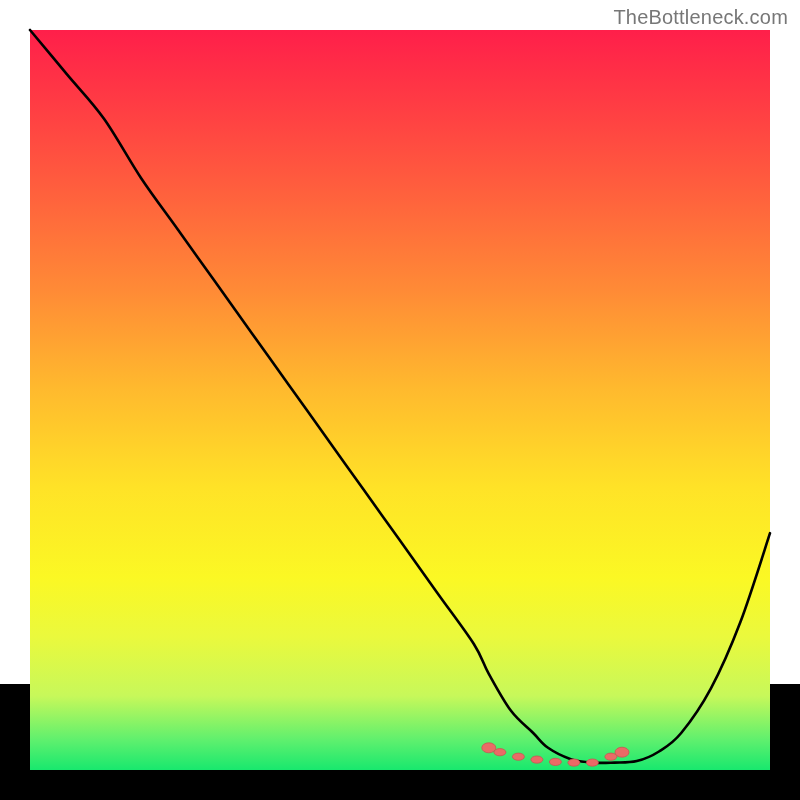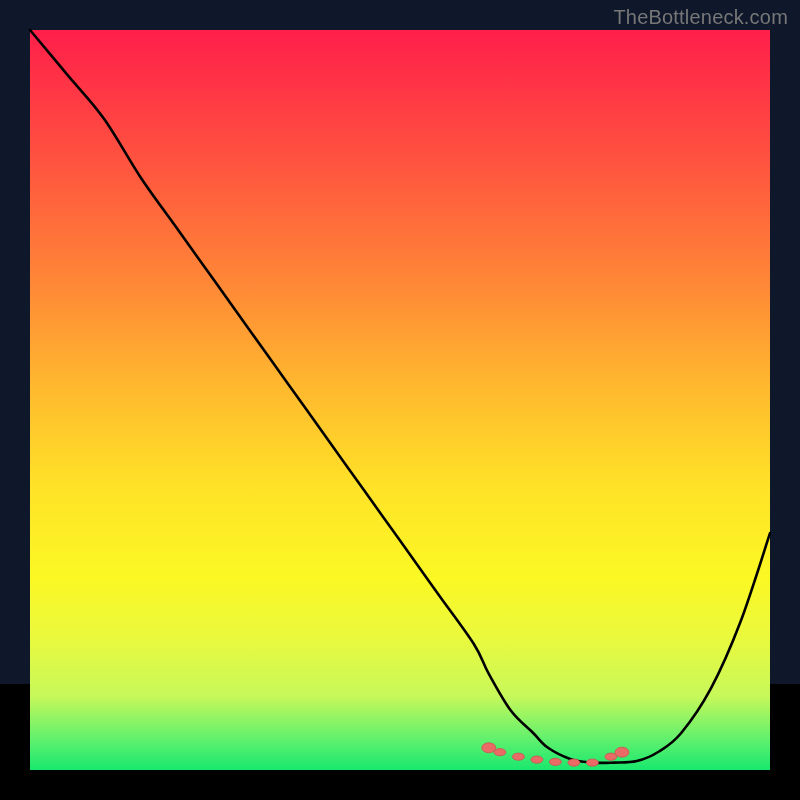--- a/index.html
+++ b/index.html
@@ -10,21 +10,21 @@
     background: #000;
     overflow: hidden;
     font-family: Arial, Helvetica, sans-serif;
   }
   .frame {
     position: absolute;
     left: 0;
     top: 0;
     width: 800px;
     height: 684px;
-    background: #0f172a;
+    background: #ffffff;
   }
   .plot {
     position: absolute;
     left: 30px;
     top: 30px;
     width: 740px;
     height: 740px;
     
     background: linear-gradient(
       to bottom,

